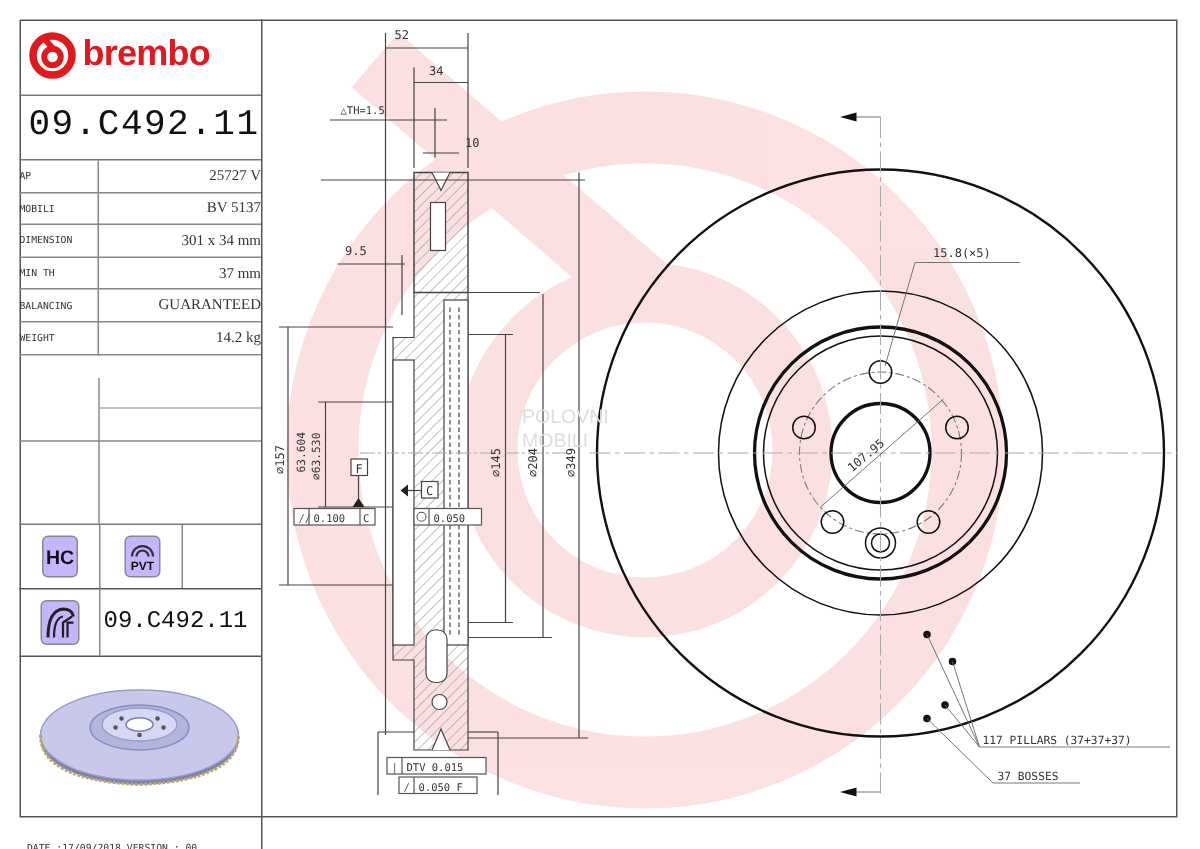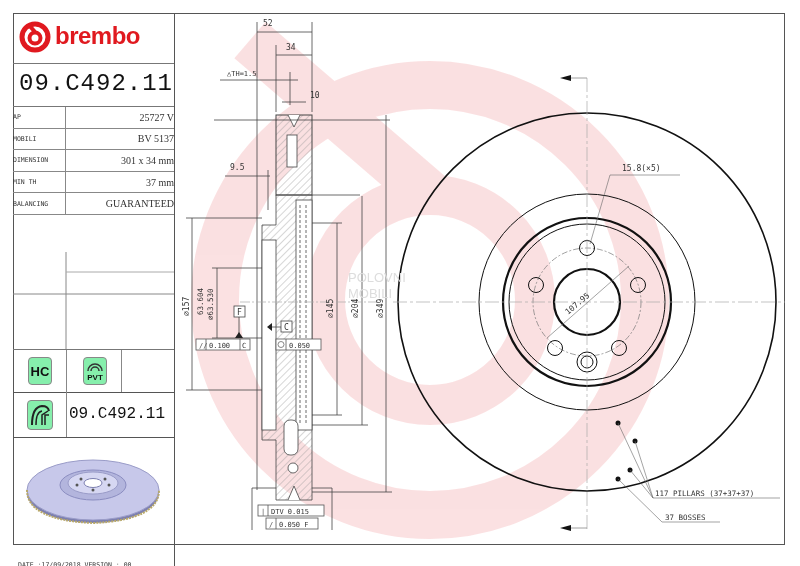--- a/index.html
+++ b/index.html
@@ -10,21 +10,21 @@
   .logo-mark { position:absolute; left:6px; top:8px; }
   .logo-text { position:absolute; left:42px; top:9px; font-family:"Liberation Sans", sans-serif; font-weight:bold; font-size:24px; color:#e0191f; letter-spacing:-0.5px; }
   .part-cell { position:absolute; left:0; top:51px; width:161px; height:42px; border-bottom:1px solid #777; }
   .part-number { position:absolute; left:6px; top:6px; font-family:"Liberation Mono", monospace; font-size:24px; color:#111; letter-spacing:1px; }
   table.specs { position:absolute; left:0; top:94px; width:161px; border-collapse:collapse; font-family:"DejaVu Sans Mono", monospace; }
   table.specs td { border-bottom:1px solid #888; height:20.6px; padding:0; font-size:8px; }
   table.specs td.k { width:52px; border-right:1px solid #888; font-size:6.5px; color:#333; }
   table.specs td.v { text-align:right; font-family:Liberation Serif, serif; font-size:10px; color:#333; }
   .blank-rows { position:absolute; left:0; top:239px; width:161px; }
   .icons-row { position:absolute; left:0; top:336px; width:161px; height:42px; border-top:1px solid #777; border-bottom:1px solid #555; }
-  .icon-box { position:absolute; width:22px; height:26px; border:1px solid #888; border-radius:4px; background:#86efac; }
+  .icon-box { position:absolute; width:22px; height:26px; border:1px solid #888; border-radius:4px; background:#c4b5fd; }
   .part2-row { position:absolute; left:0; top:378px; width:161px; height:46px; border-bottom:1px solid #555; }
   .part2-number { position:absolute; left:56px; top:14px; font-family:"Liberation Mono", monospace; font-size:16px; color:#111; }
   .footer { position:absolute; left:18px; top:550px; font-family:"DejaVu Sans Mono", monospace; font-size:6.5px; color:#333;margin-top:11px; }
   svg text { font-family:"DejaVu Sans Mono", monospace; }
 </style>
 </head>
 <body>
 
 <svg style="position:absolute;left:0;top:0" width="800" height="566">
   <g opacity="0.13">
@@ -63,20 +63,24 @@
           <td class="k">DIMENSION</td>
           <td class="v">301 x 34 mm</td>
         </tr>
     <tr>
           <td class="k">MIN TH</td>
           <td class="v">37 mm</td>
         </tr>
     <tr>
           <td class="k">BALANCING</td>
           <td class="v">GUARANTEED</td>
+        </tr>
+    <tr>
+          <td class="k">WEIGHT</td>
+          <td class="v">14.2 kg</td>
         </tr>
   </tbody>
     </table>
 
   <svg class="blank-rows" width="161" height="98">
     <line x1="53" y1="0" x2="53" y2="97" stroke="#888" stroke-width="1"></line>
     <line x1="53" y1="20" x2="161" y2="20" stroke="#aaa" stroke-width="1"></line>
     <line x1="0" y1="42" x2="161" y2="42" stroke="#888" stroke-width="1"></line>
   </svg>
 

